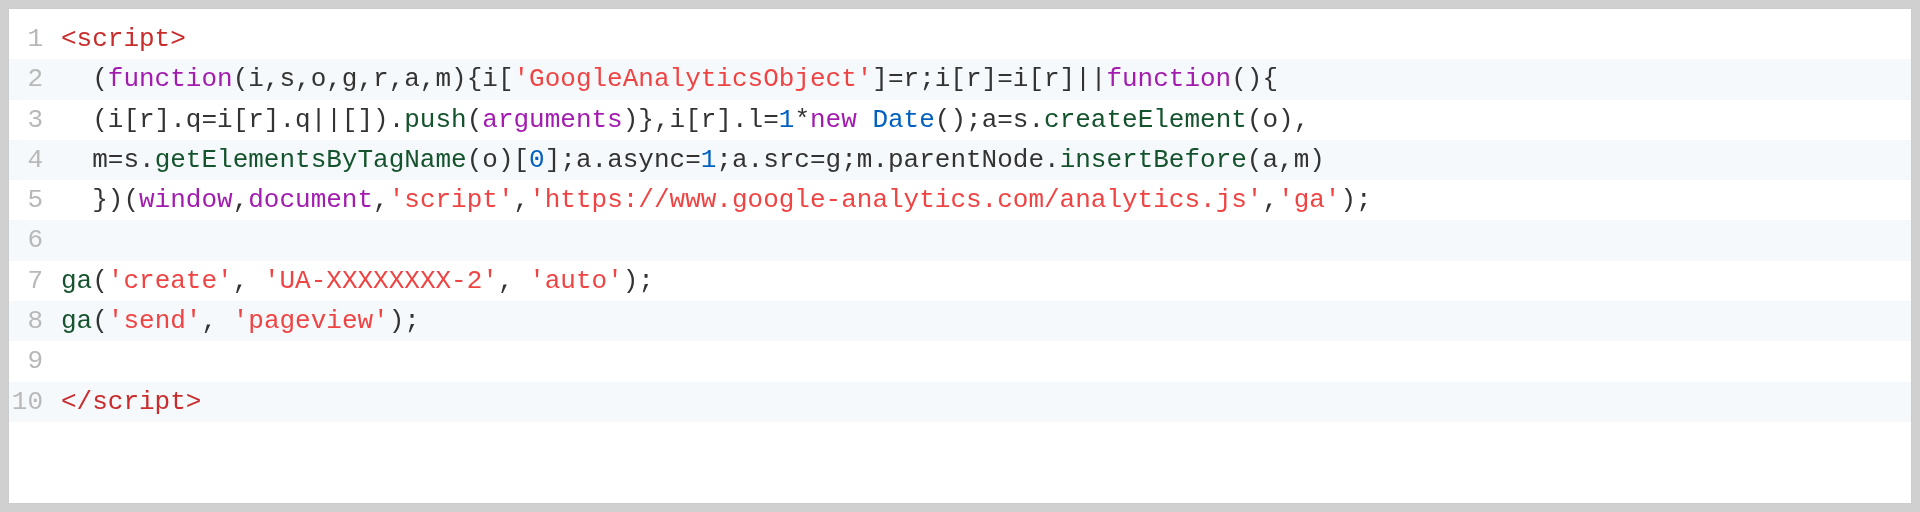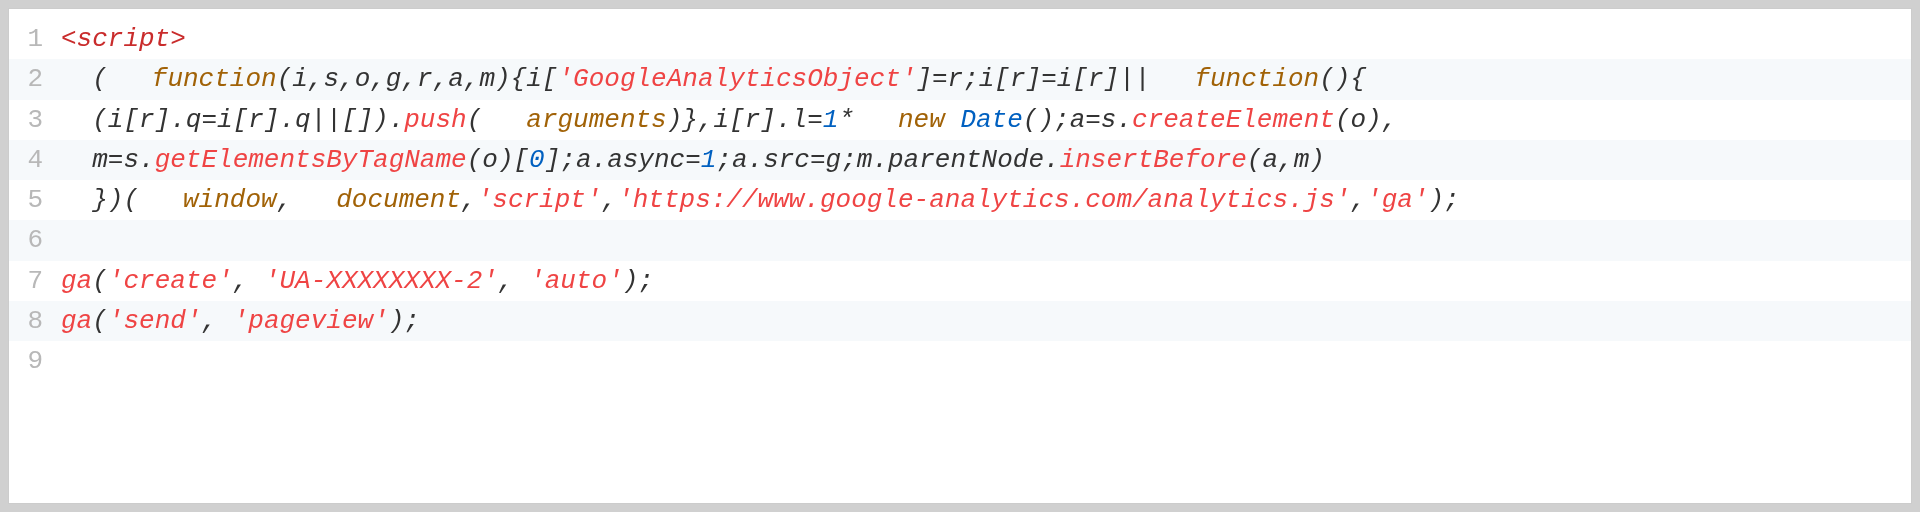--- a/index.html
+++ b/index.html
@@ -34,37 +34,37 @@
       color: #b8b8b8;
       width: 52px;
       text-align: right;
       padding-right: 18px;
       user-select: none;
       flex-shrink: 0;
       font-weight: 300;
     }
     .line-content {
       flex: 1;
-      font-style: italic;
     }
     .tag { color: #c92c2c; }
-    .kw { color: #a16207; margin-left: 44px; }
-    .fn { color: #ef4444; }
+    .kw { color: #a21caf; }
+    .fn { color: #14532d; }
     .str { color: #ef4444; }
     .plain { color: #333; }
     .cls { color: #0060c0; }
   </style>
 </head>
 <body>
 
 <div class="code-container">
   <div id="code-lines">
       <div class="code-line odd"><span class="line-number">1</span><span class="line-content"><span class="tag">&lt;script&gt;</span></span></div>
       <div class="code-line even"><span class="line-number">2</span><span class="line-content"><span class="plain">  (</span><span class="kw">function</span><span class="plain">(i,s,o,g,r,a,m){i[</span><span class="str">'GoogleAnalyticsObject'</span><span class="plain">]=r;i[r]=i[r]||</span><span class="kw">function</span><span class="plain">(){</span></span></div>
       <div class="code-line odd"><span class="line-number">3</span><span class="line-content"><span class="plain">  (i[r].q=i[r].q||[]).</span><span class="fn">push</span><span class="plain">(</span><span class="kw">arguments</span><span class="plain">)},i[r].l=</span><span class="cls">1</span><span class="plain">*</span><span class="kw">new</span><span class="plain"> </span><span class="cls">Date</span><span class="plain">();a=s.</span><span class="fn">createElement</span><span class="plain">(o),</span></span></div>
       <div class="code-line even"><span class="line-number">4</span><span class="line-content"><span class="plain">  m=s.</span><span class="fn">getElementsByTagName</span><span class="plain">(o)[</span><span class="cls">0</span><span class="plain">];a.async=</span><span class="cls">1</span><span class="plain">;a.src=g;m.parentNode.</span><span class="fn">insertBefore</span><span class="plain">(a,m)</span></span></div>
       <div class="code-line odd"><span class="line-number">5</span><span class="line-content"><span class="plain">  })(</span><span class="kw">window</span><span class="plain">,</span><span class="kw">document</span><span class="plain">,</span><span class="str">'script'</span><span class="plain">,</span><span class="str">'https://www.google-analytics.com/analytics.js'</span><span class="plain">,</span><span class="str">'ga'</span><span class="plain">);</span></span></div>
       <div class="code-line even"><span class="line-number">6</span><span class="line-content"><span class="plain"></span></span></div>
       <div class="code-line odd"><span class="line-number">7</span><span class="line-content"><span class="fn">ga</span><span class="plain">(</span><span class="str">'create'</span><span class="plain">, </span><span class="str">'UA-XXXXXXXX-2'</span><span class="plain">, </span><span class="str">'auto'</span><span class="plain">);</span></span></div>
       <div class="code-line even"><span class="line-number">8</span><span class="line-content"><span class="fn">ga</span><span class="plain">(</span><span class="str">'send'</span><span class="plain">, </span><span class="str">'pageview'</span><span class="plain">);</span></span></div>
       <div class="code-line odd"><span class="line-number">9</span><span class="line-content"><span class="plain"></span></span></div>
+      <div class="code-line even"><span class="line-number">10</span><span class="line-content"><span class="tag">&lt;/script&gt;</span></span></div>
     </div>
 </div>
 
 </body></html>

